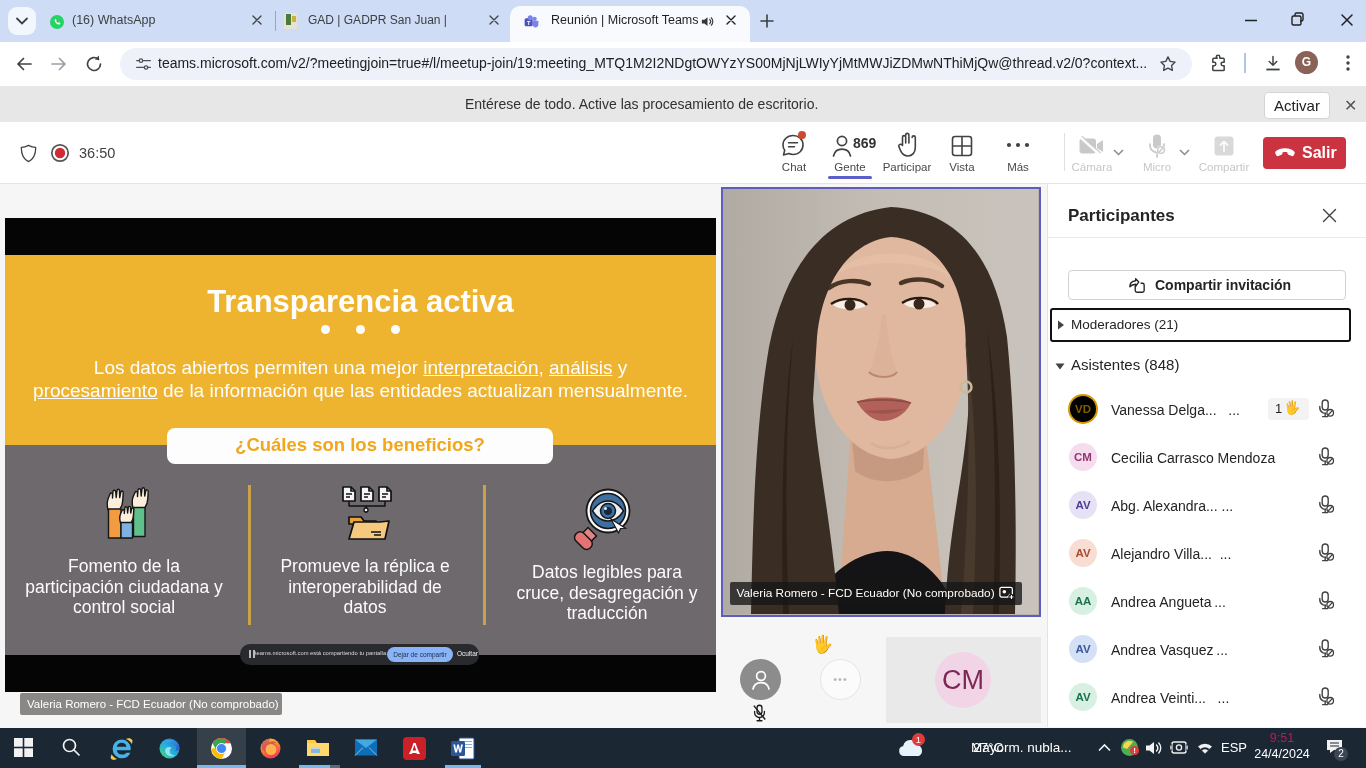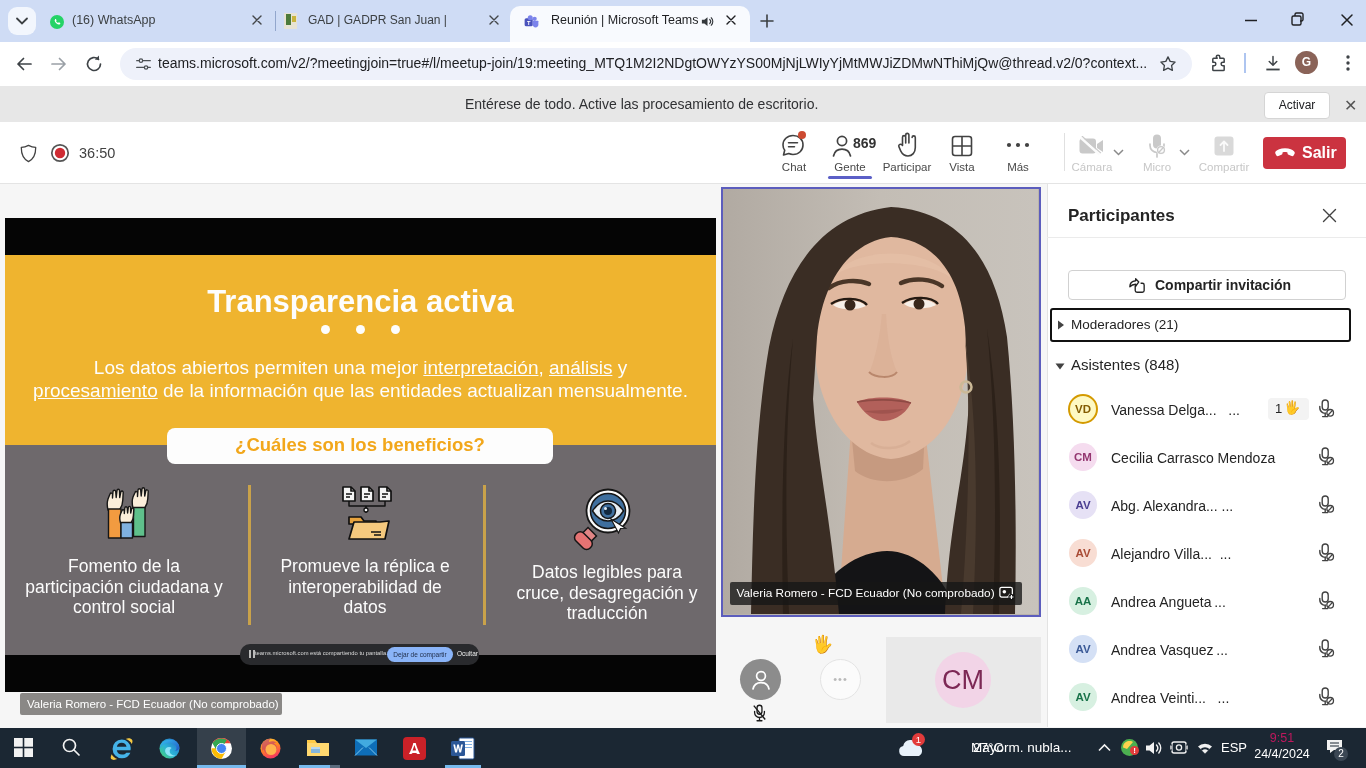--- a/index.html
+++ b/index.html
@@ -141,21 +141,21 @@
     </svg>
   <div class="abs" style="left:1295px;top:51px;width:23px;height:23px;border-radius:50%;background:#8a6358;color:#fff;font-size:12px;font-weight:bold;text-align:center;line-height:23px;">G</div>
   <svg class="abs" style="left:1339px;top:53px;" width="18" height="20" viewBox="0 0 18 20">
       <circle cx="9" cy="4" r="1.7" fill="#3e4347"></circle>
       <circle cx="9" cy="10" r="1.7" fill="#3e4347"></circle>
       <circle cx="9" cy="16" r="1.7" fill="#3e4347"></circle>
     </svg>
 
   <div class="abs" id="notif"></div>
   <div class="abs" style="left:465px;top:96px;font-size:14px;color:#303134;">Entérese de todo. Active las procesamiento de escritorio.</div>
-  <div class="abs" style="left:1264px;top:92px;width:66px;height:27px;background:#fff;border:1px solid #d5d5d5;border-radius:4px;font-size:12px;color:#202124;text-align:center;line-height:25px;">Activar</div>
+  <div class="abs" style="left:1264px;top:92px;width:66px;height:27px;background:#fff;border:1px solid #d5d5d5;border-radius:4px;font-size:15px;color:#202124;text-align:center;line-height:25px;">Activar</div>
   <div class="abs" style="left:1344px;top:96px;font-size:16px;color:#555;">✕</div>
 
   <div class="abs" id="teamsbar"></div>
   <svg class="abs" style="left:20px;top:144px;" width="17" height="19" viewBox="0 0 20 22">
       <path d="M10 1.5c2.8 1.6 5.6 2.4 8.5 2.4 0 7.2-2.6 13.7-8.5 16.6C4.1 17.6 1.5 11.1 1.5 3.9c2.9 0 5.7-.8 8.5-2.4z" fill="none" stroke="#424242" stroke-width="1.5" stroke-linejoin="round"></path>
     </svg>
   <svg class="abs" style="left:50px;top:143px;" width="20" height="20" viewBox="0 0 20 20">
       <circle cx="10" cy="10" r="8.2" fill="none" stroke="#555" stroke-width="1.7"></circle>
       <circle cx="10" cy="10" r="5.2" fill="#cf2b33"></circle>
     </svg>
@@ -403,21 +403,21 @@
     <div class="abs" style="left:1050px;top:124px;width:301px;height:34px;background:#fff;border:2.2px solid #111;border-radius:3px;"></div>
     <svg class="abs" style="left:1056px;top:135px;" width="10" height="12" viewBox="0 0 10 12">
         <path d="M2 1.5l6 4.5-6 4.5z" fill="#424242"></path>
       </svg>
     <div class="abs" style="left:1071px;top:133px;font-size:13.5px;color:#242424;">Moderadores (21)</div>
     <svg class="abs" style="left:1054px;top:177px;" width="12" height="10" viewBox="0 0 12 10">
         <path d="M1.5 2.5h9L6 8.5z" fill="#424242"></path>
       </svg>
     <div class="abs" style="left:1071px;top:172px;font-size:15px;color:#242424;">Asistentes (848)</div>
 
-    <div class="avatar" style="left:1069px;top:211px;background:#fef9c3;color:#835b00;border:2px solid #d49a00;width:30px;height:30px;line-height:27px;margin-left:-1px;margin-top:-1px;">VD</div>
+    <div class="avatar" style="left:1069px;top:211px;background:#000000;color:#835b00;border:2px solid #d49a00;width:30px;height:30px;line-height:27px;margin-left:-1px;margin-top:-1px;">VD</div>
     <div class="abs pname" style="left:1111px;top:218px;">Vanessa Delga...&nbsp;&nbsp;&nbsp;...</div>
     <div class="abs" style="left:1268px;top:214px;width:41px;height:22px;background:#f3f3f3;border-radius:4px;"></div>
     <div class="abs" style="left:1275px;top:217px;font-size:13px;color:#242424;">1</div>
     <div class="abs" style="left:1284px;top:216px;font-size:13px;">🖐</div>
     <svg class="abs" style="left:1317px;top:215px;" width="18" height="20">
         <use href="#micx"></use>
       </svg>
 
     <div class="avatar" style="left:1069px;top:259px;background:#f5dcef;color:#943670;">CM</div>
     <div class="abs pname" style="left:1111px;top:266px;">Cecilia Carrasco Mendoza</div>

